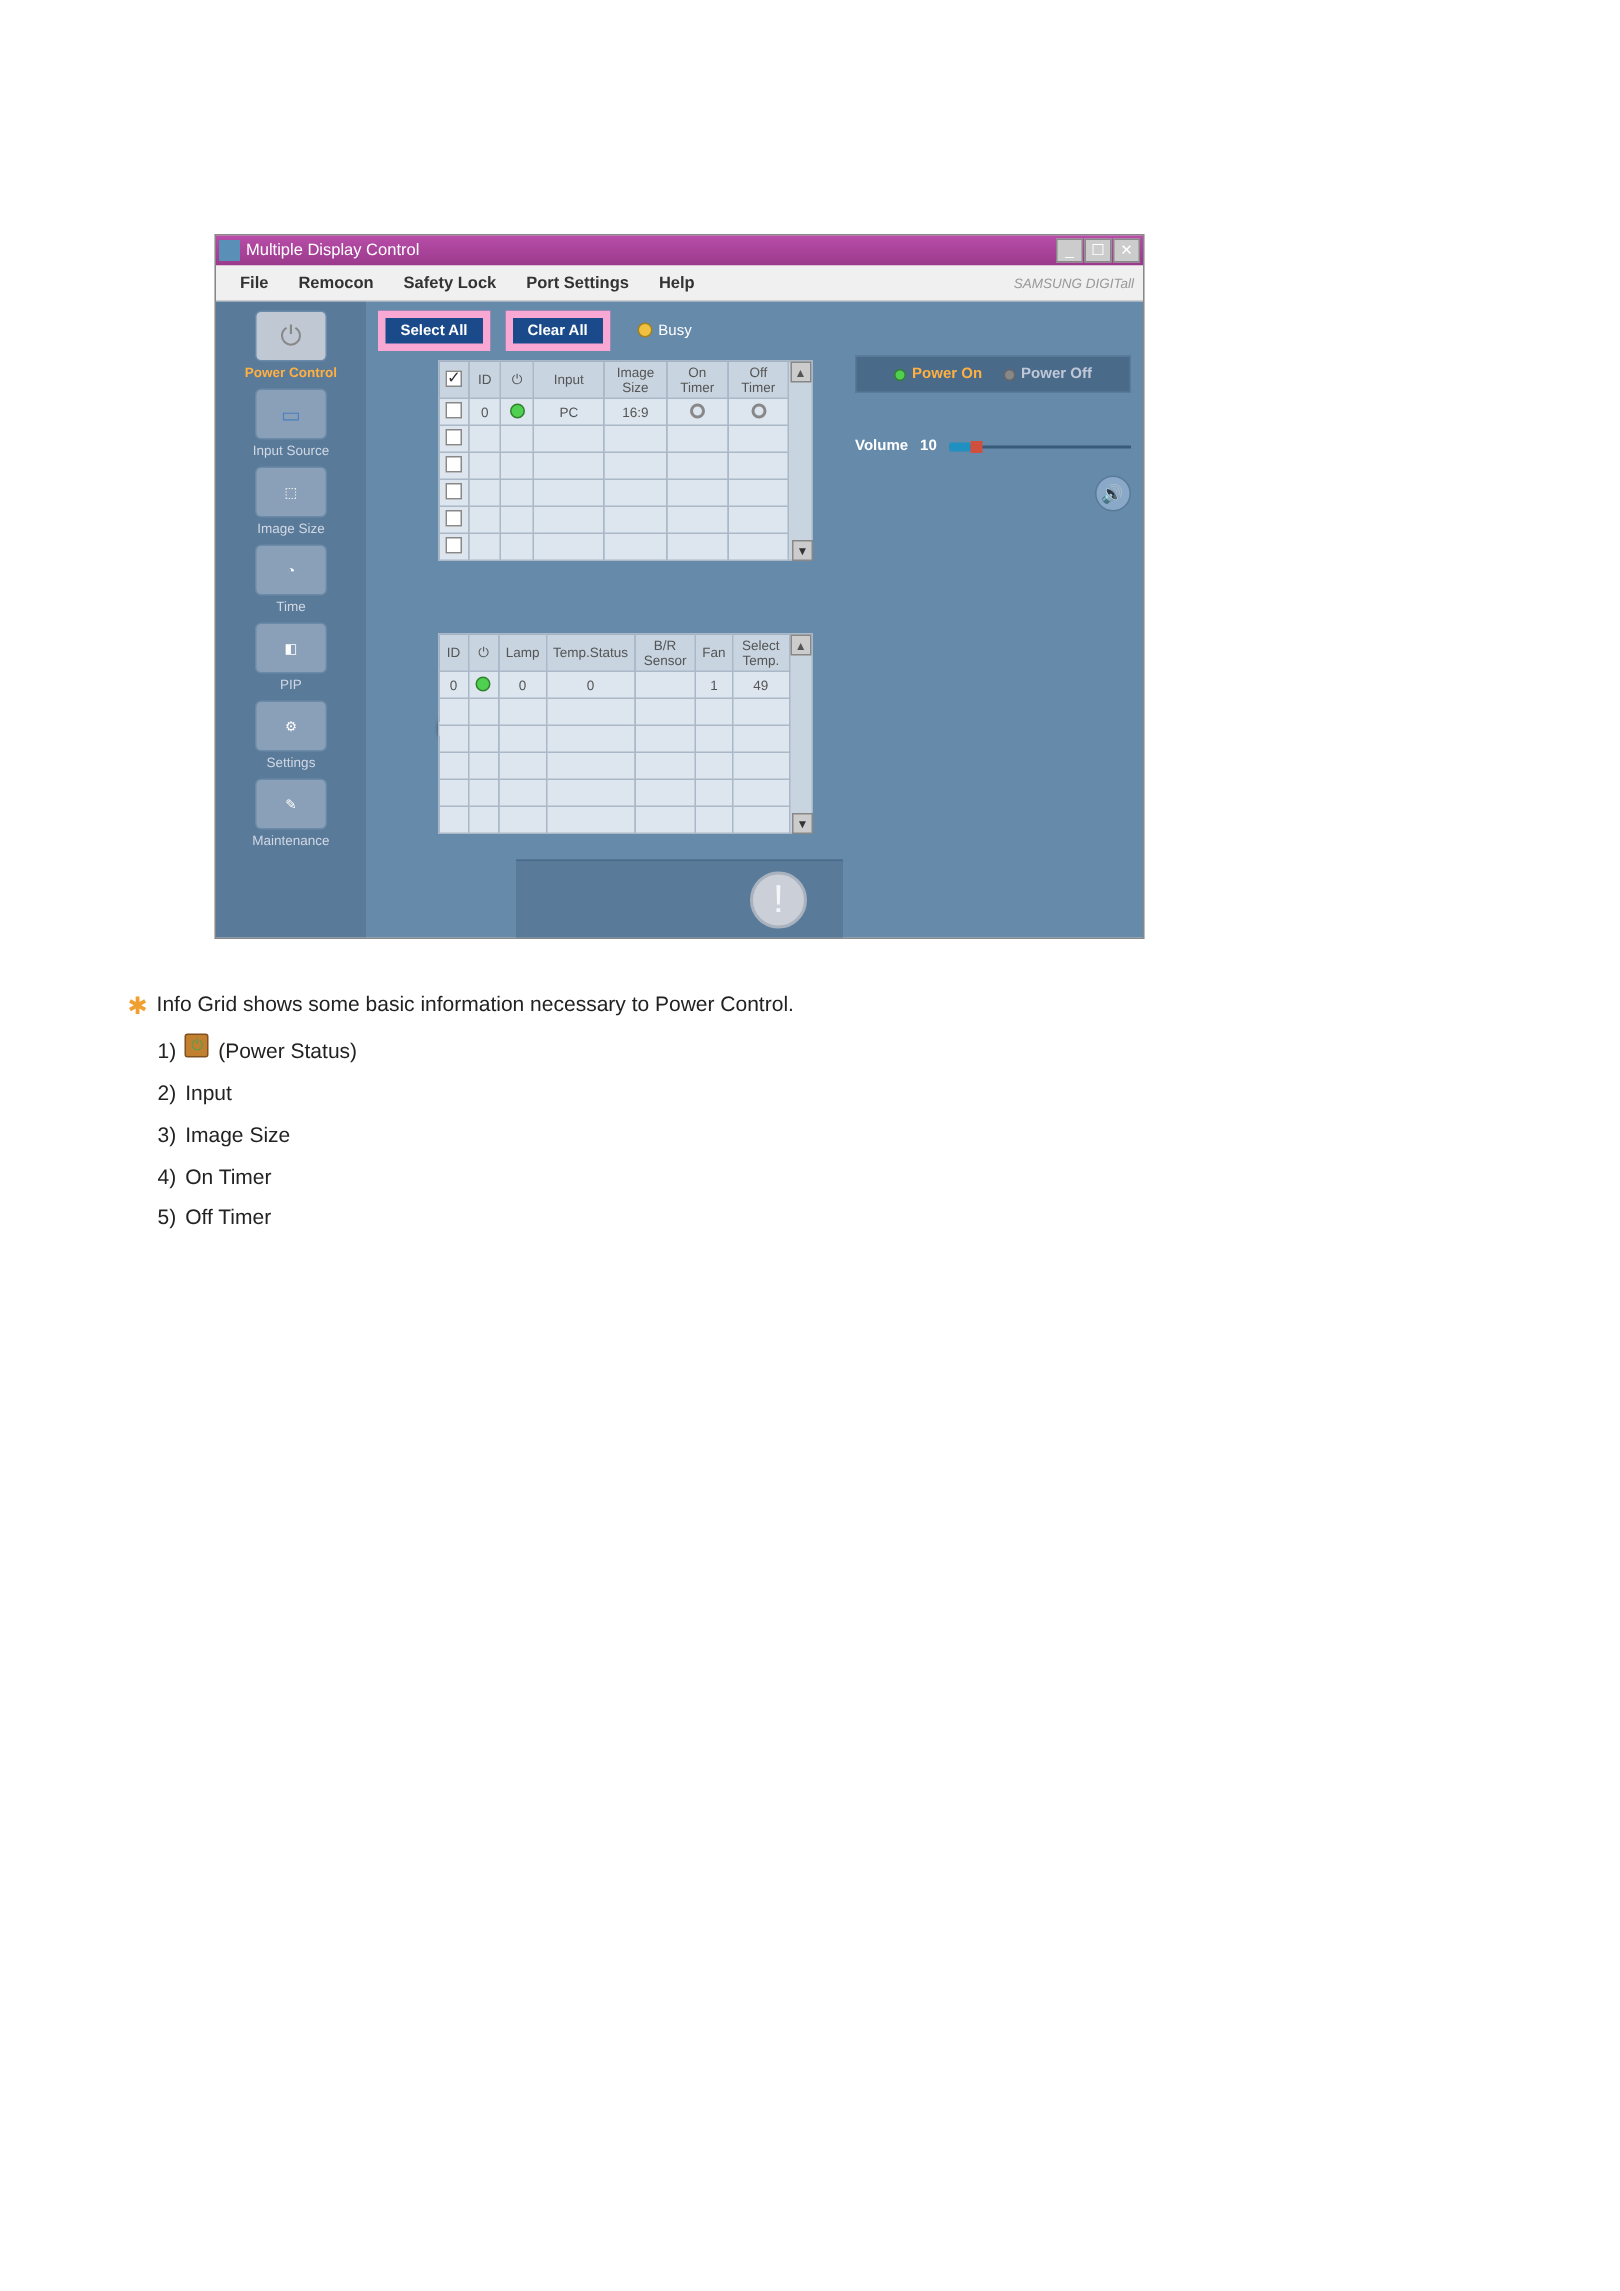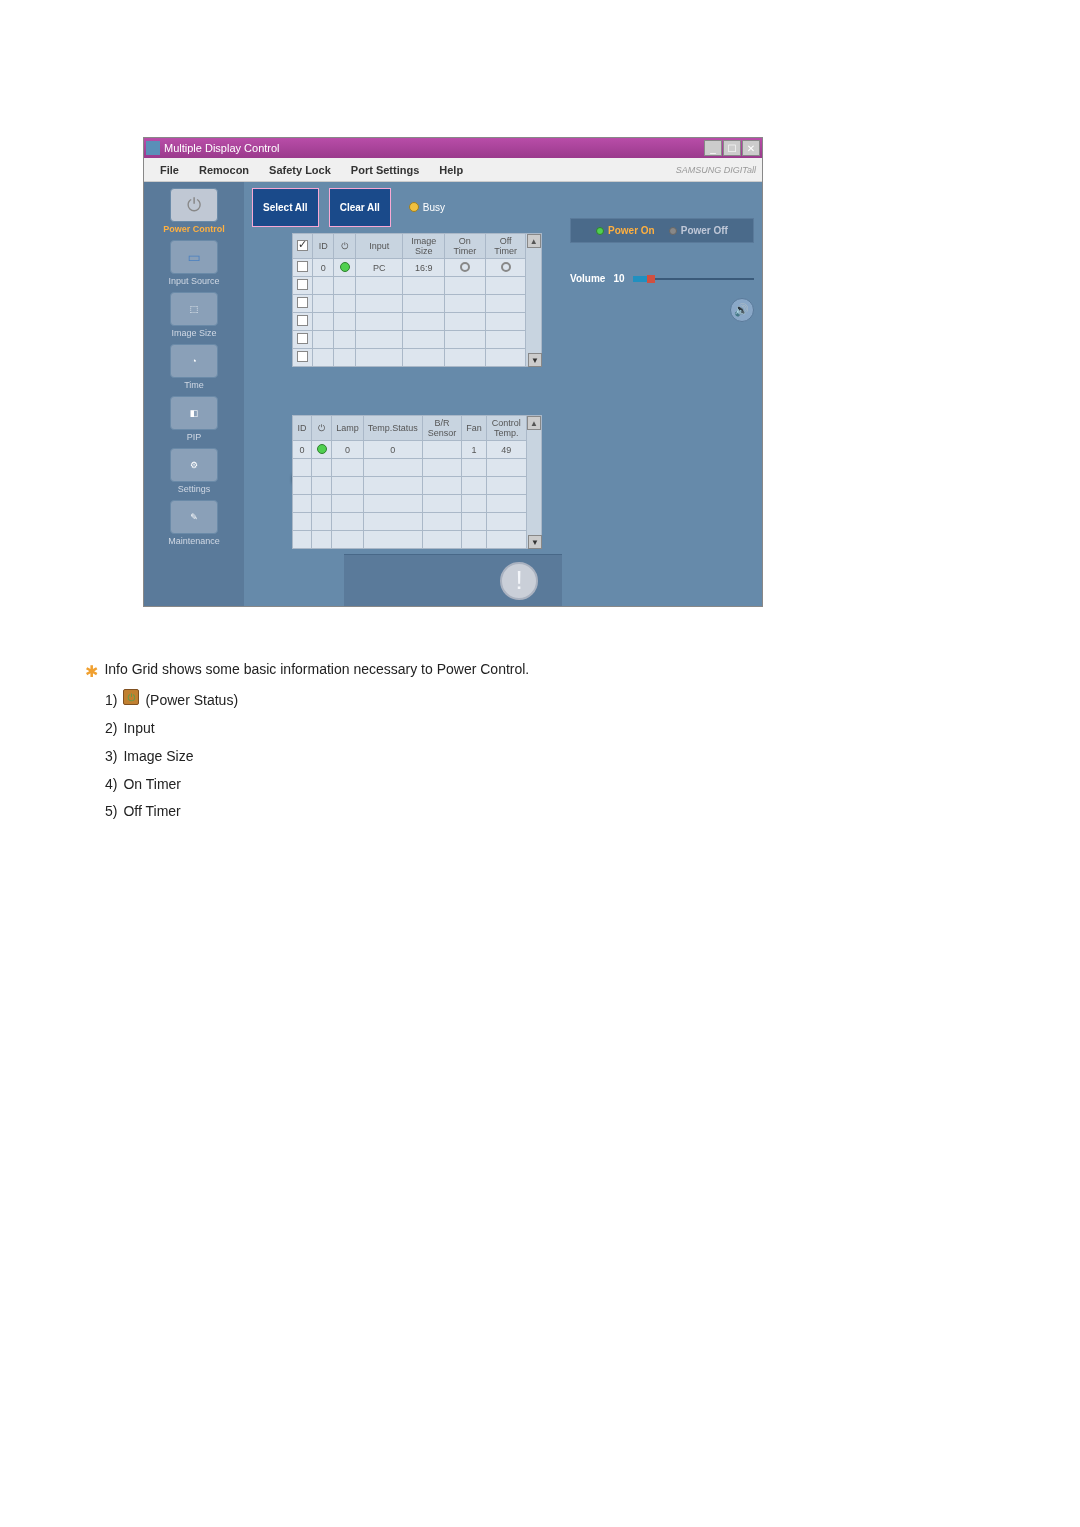--- a/index.html
+++ b/index.html
@@ -1,36 +1,36 @@
 <!DOCTYPE html>
 <html><head>
 <meta charset="utf-8">
 <style>
   * { box-sizing: border-box; margin: 0; padding: 0; }
   body { background: #fff; font-family: Arial, sans-serif; font-size: 12px; color: #333; }
   .page { width: 1080px; height: 1527px; position: relative; background: #fff; }
-  .app-window { position: absolute; left: 143px; top: 137px; width: 620px; height: 470px; border: 1px solid #888; background: #e8e8e8; }
+  .app-window { position: absolute; left: 143px; top: 156px; width: 620px; height: 470px; border: 1px solid #888; background: #e8e8e8; }
   .titlebar { height: 20px; background: linear-gradient(to bottom, #b84da8, #9a3a8c); display: flex; align-items: center; justify-content: space-between; padding: 0 2px; color: #fff; font-size: 11px; }
   .titlebar-left { display: flex; align-items: center; gap: 4px; }
   .titlebar-icon { width: 14px; height: 14px; background: #5a8fb8; display: inline-block; }
   .titlebar-buttons { display: flex; gap: 1px; }
   .tb-btn { width: 18px; height: 16px; background: #ccc; border: 1px solid #888; display: flex; align-items: center; justify-content: center; font-size: 10px; cursor: pointer; }
   .menubar { height: 24px; background: #f0f0f0; display: flex; align-items: center; padding: 0 6px; border-bottom: 1px solid #ccc; justify-content: space-between; }
   .menubar-left { display: flex; gap: 0; }
   .menuitem { padding: 4px 10px; font-size: 11px; color: #333; cursor: pointer; font-weight: bold; }
   .brand { font-size: 9px; color: #999; font-style: italic; }
   .content { display: flex; height: calc(100% - 44px); }
   .sidebar { width: 100px; background: #5a7a9a; padding: 6px 4px; display: flex; flex-direction: column; align-items: center; gap: 2px; }
   .side-icon { width: 48px; height: 34px; background: #8aa0b8; border: 1px solid #6a8aa8; border-radius: 4px; display: flex; align-items: center; justify-content: center; color: #fff; font-size: 9px; }
   .side-icon.active { background: #c0c8d4; }
   .side-label { font-size: 9px; color: #d0d8e4; text-align: center; margin-bottom: 4px; }
   .side-label.active { color: #ffb040; font-weight: bold; }
   .main { flex: 1; background: #668aaa; position: relative; }
   .toolbar { padding: 6px 8px; display: flex; align-items: center; gap: 10px; }
-  .btn-sel { background: #1a4a8a; color: #fff; font-size: 10px; padding: 13px 10px; border: 1px solid #f9a8d4; font-weight: bold; cursor: pointer; }
+  .btn-sel { background: #1a4a8a; color: #fff; font-size: 10px; padding: 3px 10px; border: 5px solid #f9a8d4; font-weight: bold; cursor: pointer; }
   .busy { display: flex; align-items: flex-start; gap: 4px; color: #fff; font-size: 10px; margin-left: 8px; }
   .busy-dot { width: 10px; height: 10px; background: #f0c040; border-radius: 50%; border: 1px solid #a08020; }
   .grids { padding: 0 20px; display: flex; gap: 10px; align-items: flex-start; margin-left: 28px; }
   .grid-table { border-collapse: collapse; font-size: 9px; color: #555; }
   .grid-table th, .grid-table td { border: 1px solid #aab8c8; padding: 2px 4px; text-align: center; height: 18px; background: #dde5ee; }
   .grid-table th { background: #c8d4e0; font-weight: normal; }
   .grid-table .chk { width: 16px; }
   .grid-table .wid-sm { width: 24px; }
   .grid-table .wid-md { width: 48px; }
   .grid-table .wid-lg { width: 62px; }
@@ -211,21 +211,21 @@
           <div style="position:relative;">
           <table class="grid-table">
             <tbody>
                   <tr>
               <th class="wid-sm">ID</th>
               <th class="wid-sm">⏻</th>
               <th class="wid-sm">Lamp</th>
               <th class="wid-md">Temp.Status</th>
               <th class="wid-md">B/R Sensor</th>
               <th class="wid-sm">Fan</th>
-              <th class="wid-md">Control Temp.</th>
+              <th class="wid-md">Select Temp.</th>
               <th class="chk" rowspan="7" style="vertical-align:top; padding:0;"><span class="scroll-btn">▲</span></th>
             </tr>
             <tr>
               <td>0</td>
               <td><span class="status-dot"></span></td>
               <td>0</td>
               <td>0</td>
               <td></td>
               <td>1</td>
               <td>49</td>

